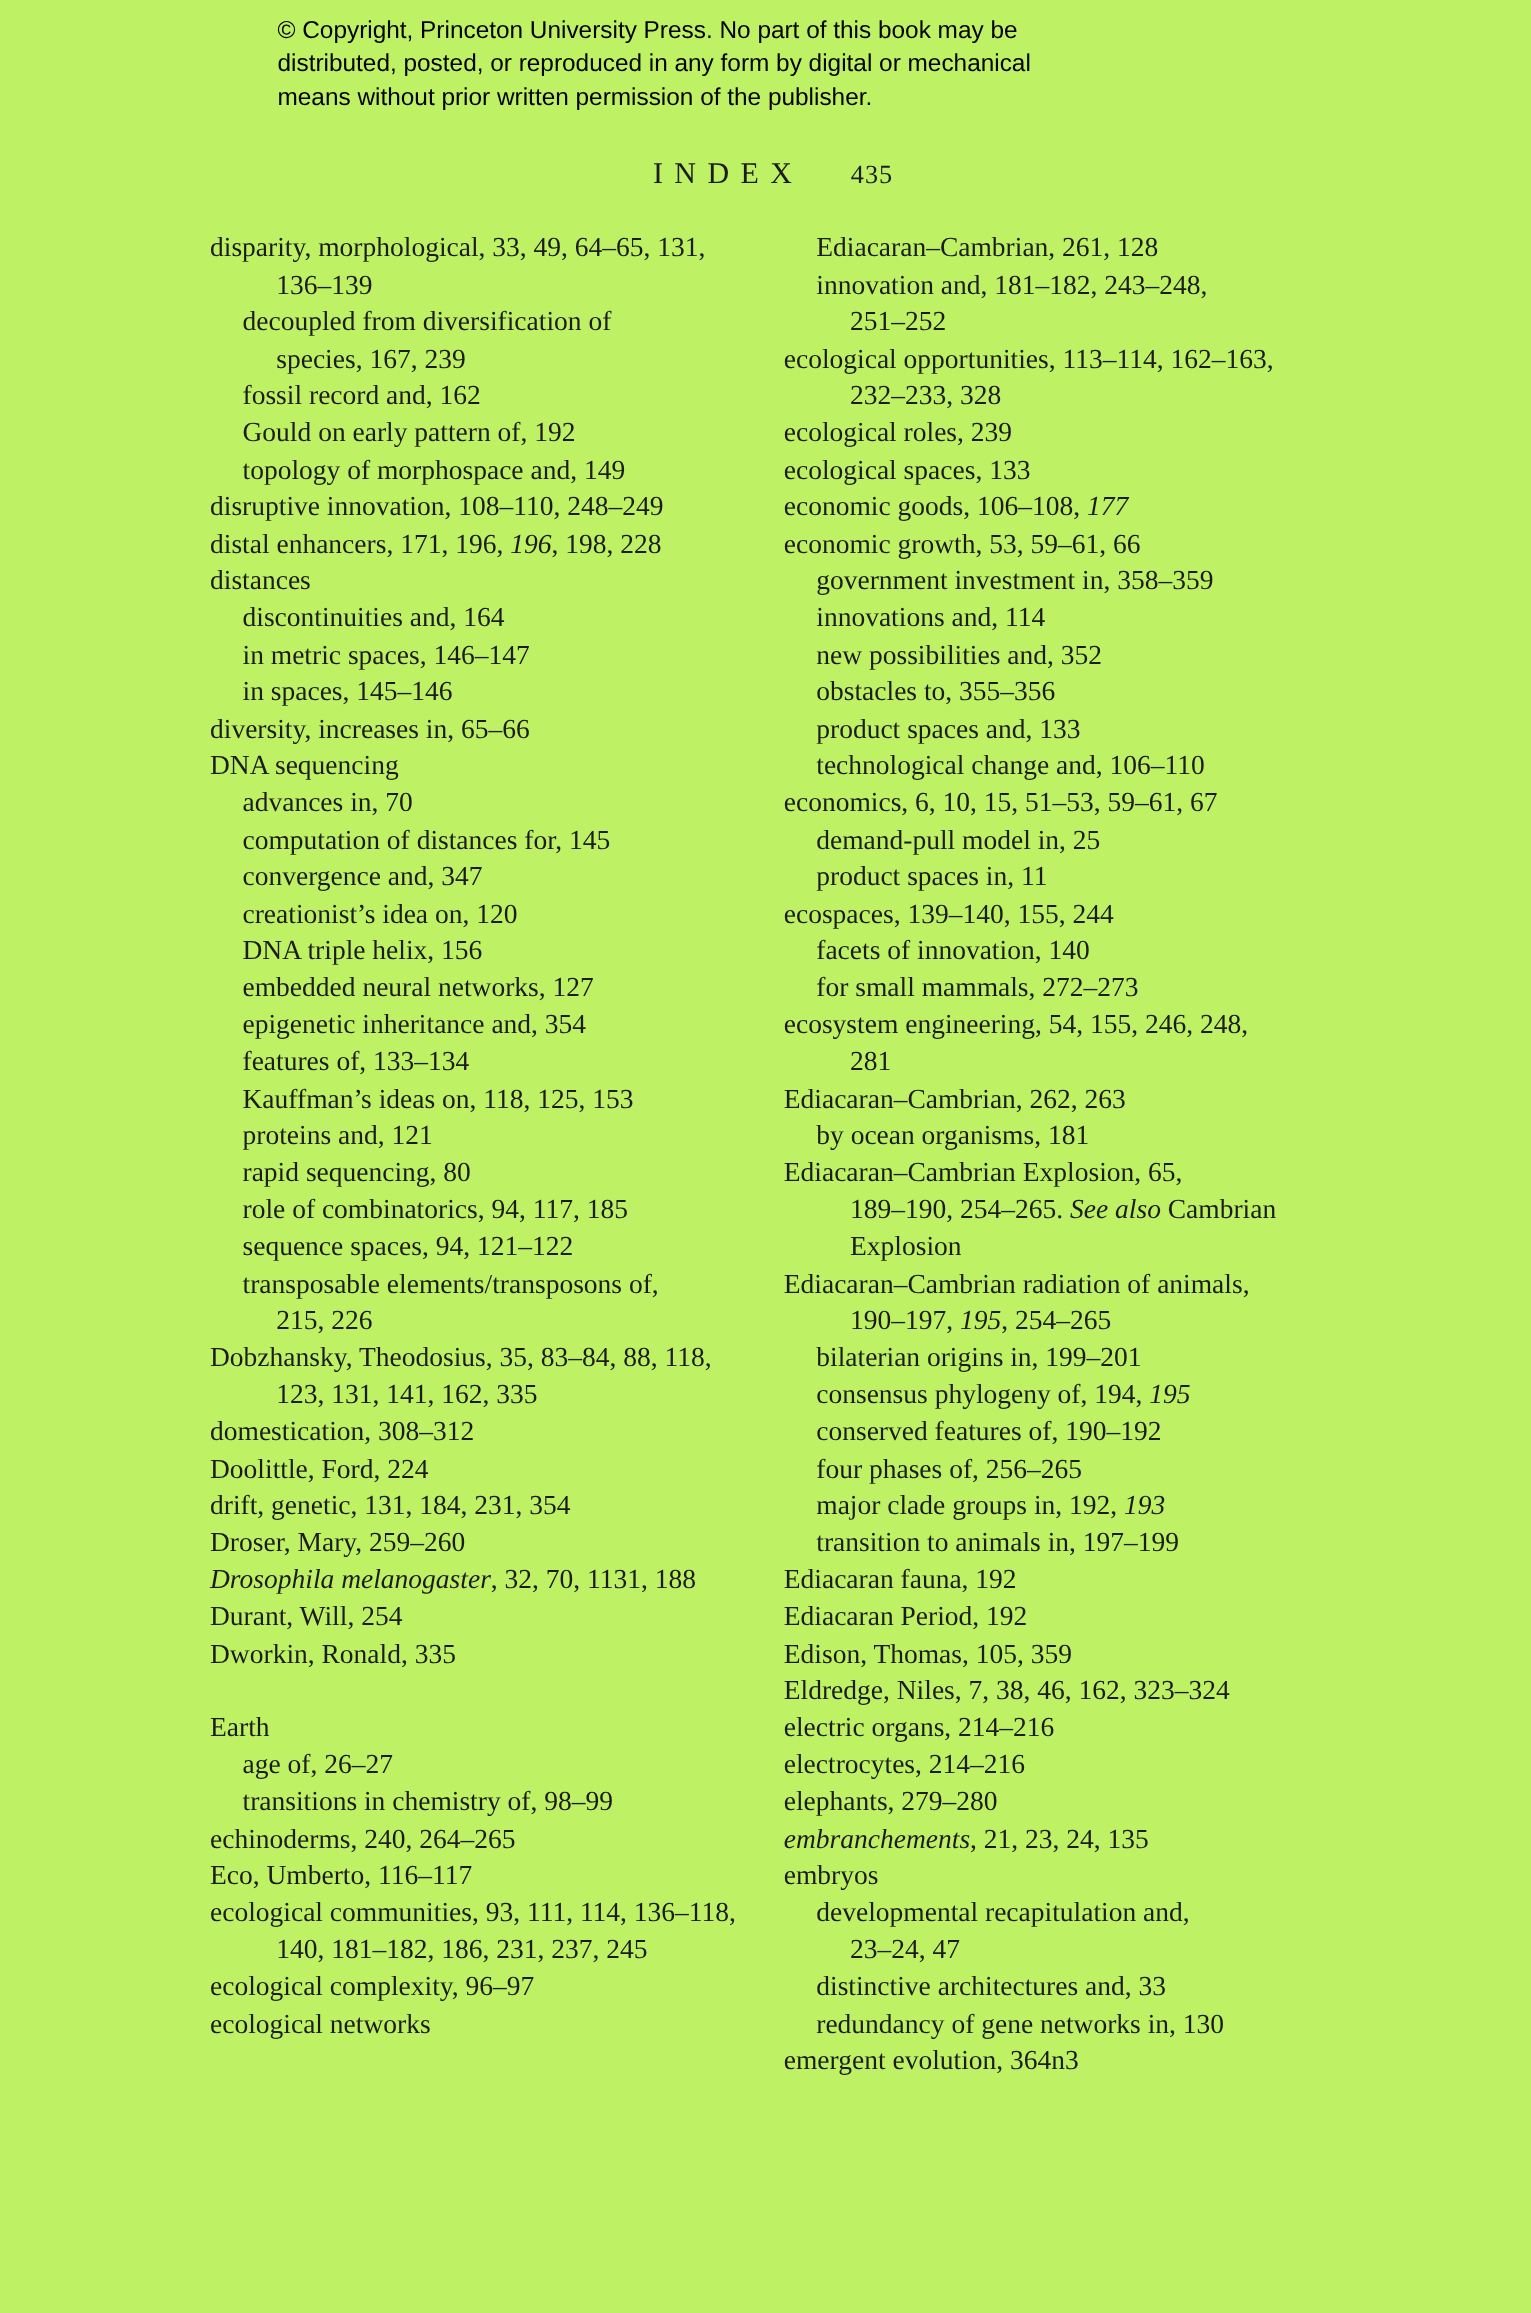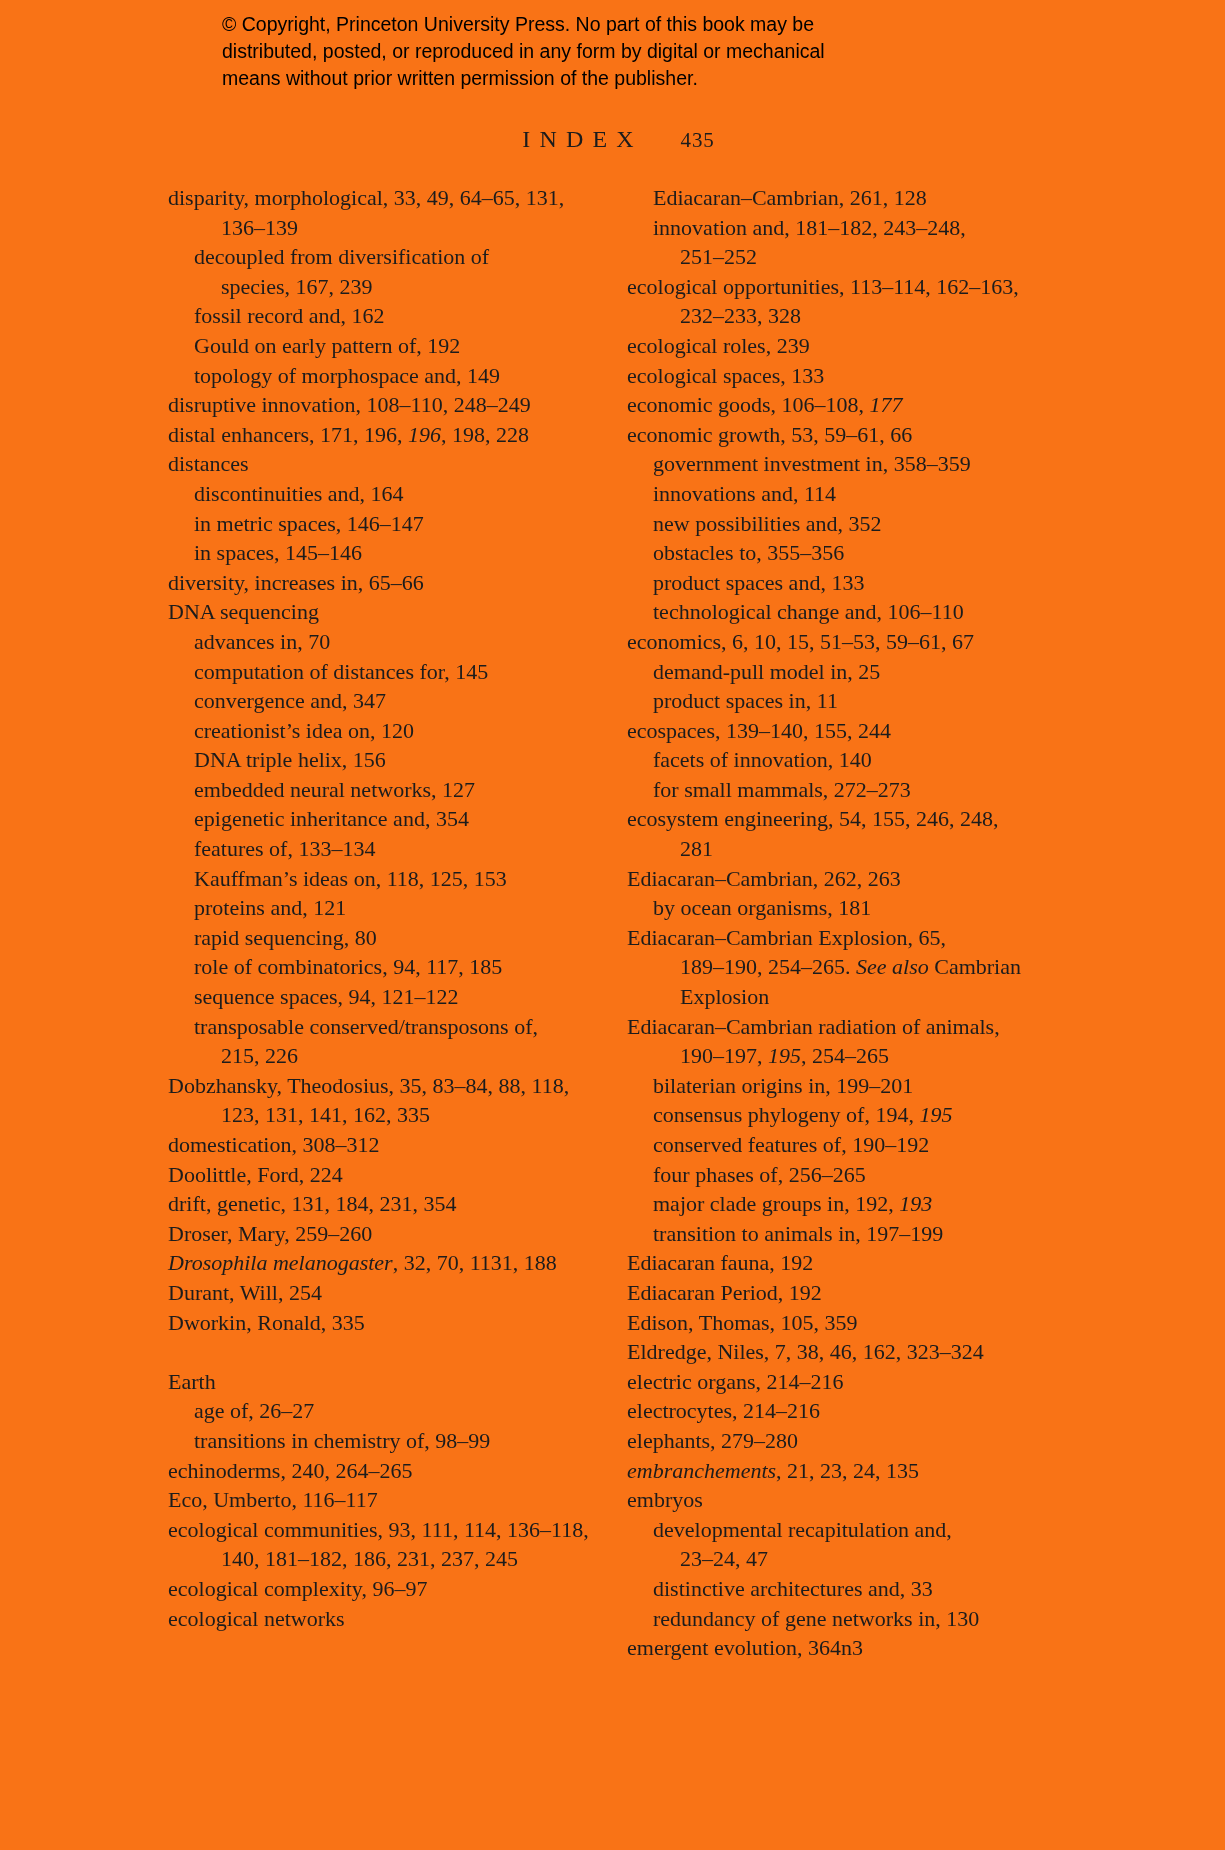--- a/index.html
+++ b/index.html
@@ -4,21 +4,21 @@
 <style>
   html, body {
     margin: 0;
     padding: 0;
     background: #ffffff;
   }
   .page {
     position: relative;
     width: 1225px;
     height: 1850px;
-    background: #f97316;
+    background: #bef264;
     overflow: hidden;
   }
   
   .copyright {
     position: absolute;
     top: 11px;
     left: 222px;
     font-family: "Liberation Sans", sans-serif;
     font-size: 19.5px;
     line-height: 27px;
@@ -111,21 +111,21 @@
       <div class="index-line indent-1"><span>creationist’s idea on, 120</span></div>
       <div class="index-line indent-1"><span>DNA triple helix, 156</span></div>
       <div class="index-line indent-1"><span>embedded neural networks, 127</span></div>
       <div class="index-line indent-1"><span>epigenetic inheritance and, 354</span></div>
       <div class="index-line indent-1"><span>features of, 133–134</span></div>
       <div class="index-line indent-1"><span>Kauffman’s ideas on, 118, 125, 153</span></div>
       <div class="index-line indent-1"><span>proteins and, 121</span></div>
       <div class="index-line indent-1"><span>rapid sequencing, 80</span></div>
       <div class="index-line indent-1"><span>role of combinatorics, 94, 117, 185</span></div>
       <div class="index-line indent-1"><span>sequence spaces, 94, 121–122</span></div>
-      <div class="index-line indent-1"><span>transposable conserved/transposons of,</span></div>
+      <div class="index-line indent-1"><span>transposable elements/transposons of,</span></div>
       <div class="index-line indent-2"><span>215, 226</span></div>
       <div class="index-line indent-0"><span>Dobzhansky, Theodosius, 35, 83–84, 88, 118,</span></div>
       <div class="index-line indent-2"><span>123, 131, 141, 162, 335</span></div>
       <div class="index-line indent-0"><span>domestication, 308–312</span></div>
       <div class="index-line indent-0"><span>Doolittle, Ford, 224</span></div>
       <div class="index-line indent-0"><span>drift, genetic, 131, 184, 231, 354</span></div>
       <div class="index-line indent-0"><span>Droser, Mary, 259–260</span></div>
       <div class="index-line indent-0"><i>Drosophila melanogaster</i><span>, 32, 70, 1131, 188</span></div>
       <div class="index-line indent-0"><span>Durant, Will, 254</span></div>
       <div class="index-line indent-0"><span>Dworkin, Ronald, 335</span></div>

